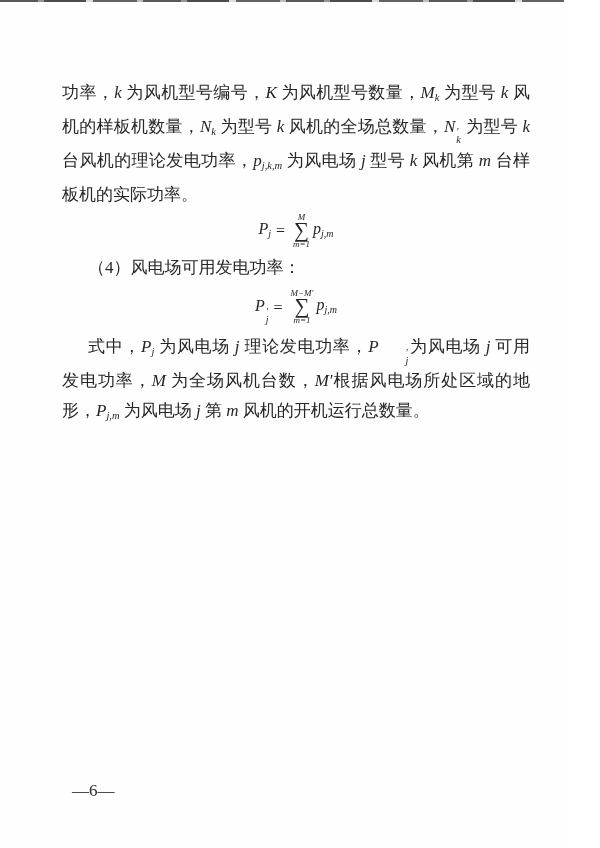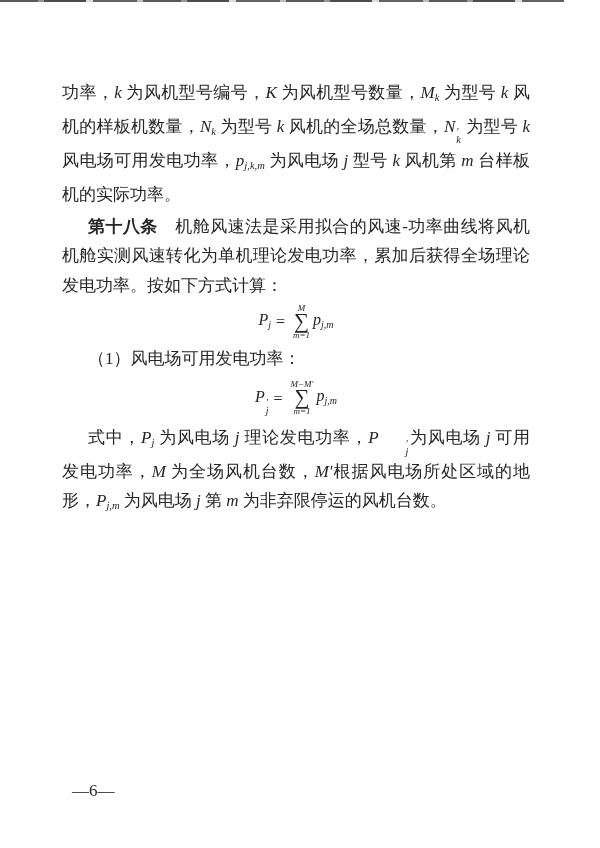--- a/index.html
+++ b/index.html
@@ -72,55 +72,54 @@
 </head>
 <body>
 
 <div class="page">
   <div class="scan-edge"></div>
 
   <div class="content">
     <p class="para"><span>功率，</span><span class="i">k</span><span> 为风机型号编号，</span><span class="i">K</span><span> 为风机型号数量，</span><span class="i">M</span><span class="sub">k</span><span> 为型号 </span><span class="i">k</span><span> 风机的样板机数量，</span><span class="i">N</span><span class="sub">k</span><span> 为型号 </span><span class="i">k</span><span> 风机的全场总数量，</span><span class="i">N</span><span class="stk">
           <span>′</span>
           <span>k</span>
-        </span><span> 为型号 </span><span class="i">k</span><span> 风电场可用发电功率，</span><span class="i">p</span><span class="sub">j,k,m</span><span> 为风电场 </span><span class="i">j</span><span> 型号 </span><span class="i">k</span><span> 风机第 </span><span class="i">m</span><span> 台样板机的实际功率。</span></p>
+        </span><span> 为型号 </span><span class="i">k</span><span> 台风机的理论发电功率，</span><span class="i">p</span><span class="sub">j,k,m</span><span> 为风电场 </span><span class="i">j</span><span> 型号 </span><span class="i">k</span><span> 风机第 </span><span class="i">m</span><span> 台样板机的实际功率。</span></p>
 
-    <p class="para indent article-start"><span class="b">第十八条</span><span>　机舱风速法是采用拟合的风速-功率曲线将风机机舱实测风速转化为单机理论发电功率，累加后获得全场理论发电功率。按如下方式计算：</span></p>
 
 
 
     <div class="formula">
       <span class="f-term"><span class="i">P</span><span class="f-sub">j</span></span>
       <span class="f-eq">=</span>
       <span class="sum">
         <span class="sum-top">M</span>
         <span class="sigma">∑</span>
         <span class="sum-bot">m=1</span>
       </span>
       <span class="f-term"><span class="i">p</span><span class="f-sub">j,m</span></span>
     </div>
 
-    <p class="para indent"><span>（1）风电场可用发电功率：</span></p>
+    <p class="para indent"><span>（4）风电场可用发电功率：</span></p>
 
     <div class="formula tall">
       <span class="f-term"><span class="i">P</span><span class="f-stk">
             <span>′</span>
             <span>j</span>
           </span></span>
       <span class="f-eq">=</span>
       <span class="sum">
         <span class="sum-top">M−M′</span>
         <span class="sigma">∑</span>
         <span class="sum-bot">m=1</span>
       </span>
       <span class="f-term"><span class="i">p</span><span class="f-sub">j,m</span></span>
     </div>
 
     <p class="para indent"><span>式中，</span><span class="i">P</span><span class="sub">j</span><span> 为风电场 </span><span class="i">j</span><span> 理论发电功率，</span><span class="i">P</span><span class="stk">
           <span>′</span>
           <span>j</span>
-        </span><span>为风电场 </span><span class="i">j</span><span> 可用发电功率，</span><span class="i">M</span><span> 为全场风机台数，</span><span class="i">M′</span><span>根据风电场所处区域的地形，</span><span class="i">P</span><span class="sub">j,m</span><span> 为风电场 </span><span class="i">j</span><span> 第 </span><span class="i">m</span><span> 为非弃限停运的风机台数。</span></p>
+        </span><span>为风电场 </span><span class="i">j</span><span> 可用发电功率，</span><span class="i">M</span><span> 为全场风机台数，</span><span class="i">M′</span><span>根据风电场所处区域的地形，</span><span class="i">P</span><span class="sub">j,m</span><span> 为风电场 </span><span class="i">j</span><span> 第 </span><span class="i">m</span><span> 风机的开机运行总数量。</span></p>
 
 
   </div>
 
   <div class="page-number">—6—</div>
 </div>
 
 </body></html>

